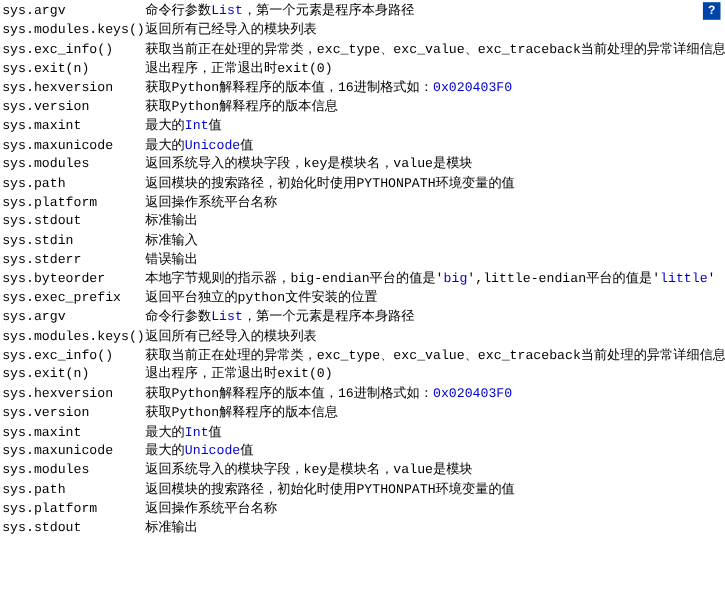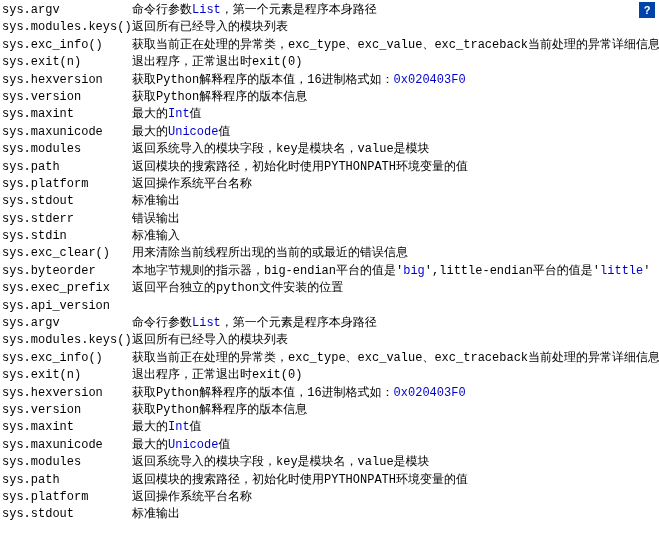--- a/index.html
+++ b/index.html
@@ -101,41 +101,36 @@
       </div>
       <div class="row">
         <span class="col-name">sys.platform</span>
         <span class="col-desc">返回操作系统平台名称</span>
       </div>
       <div class="row">
         <span class="col-name">sys.stdout</span>
         <span class="col-desc">标准输出</span>
       </div>
       <div class="row">
-        <span class="col-name">sys.stderr</span>
-        <span class="col-desc">错误输出</span>
-      </div>
-      <div class="row">
         <span class="col-name">sys.stdin</span>
         <span class="col-desc">标准输入</span>
       </div>
       <div class="row">
-        <span class="col-name">sys.exc_clear()</span>
-        <span class="col-desc">用来清除当前线程所出现的当前的或最近的错误信息</span>
+        <span class="col-name">sys.stderr</span>
+        <span class="col-desc">错误输出</span>
       </div>
       <div class="row">
         <span class="col-name">sys.byteorder</span>
         <span class="col-desc">本地字节规则的指示器，big-endian平台的值是'<span class="c-blue">big</span>',little-endian平台的值是'<span class="c-blue">little</span>'</span>
       </div>
       <div class="row">
         <span class="col-name">sys.exec_prefix</span>
         <span class="col-desc">返回平台独立的python文件安装的位置</span>
       </div>
       <div class="row">
-        <span class="col-name">sys.api_version</span>
       </div>
       <div class="row">
         <span class="col-name">sys.argv</span>
         <span class="col-desc">命令行参数<span class="c-blue">List</span>，第一个元素是程序本身路径</span>
       </div>
       <div class="row">
         <span class="col-name">sys.modules.keys()</span>
         <span class="col-desc">返回所有已经导入的模块列表</span>
       </div>
       <div class="row">

